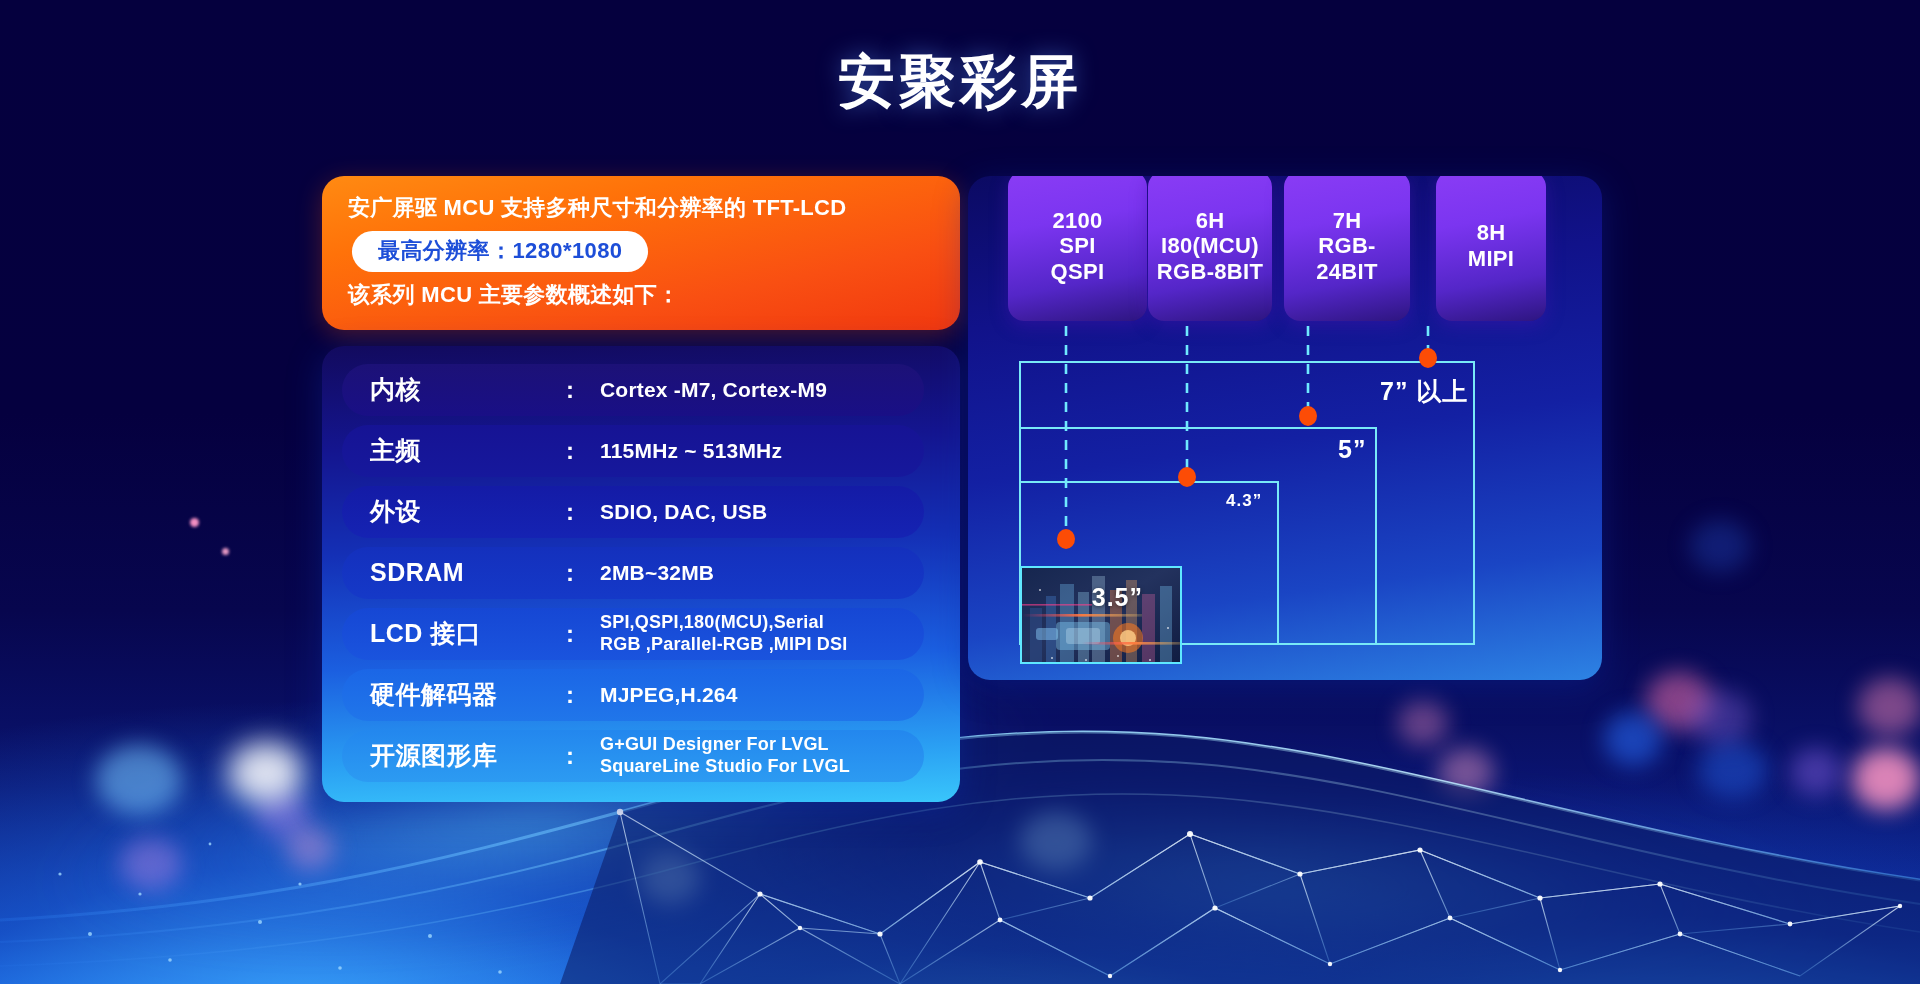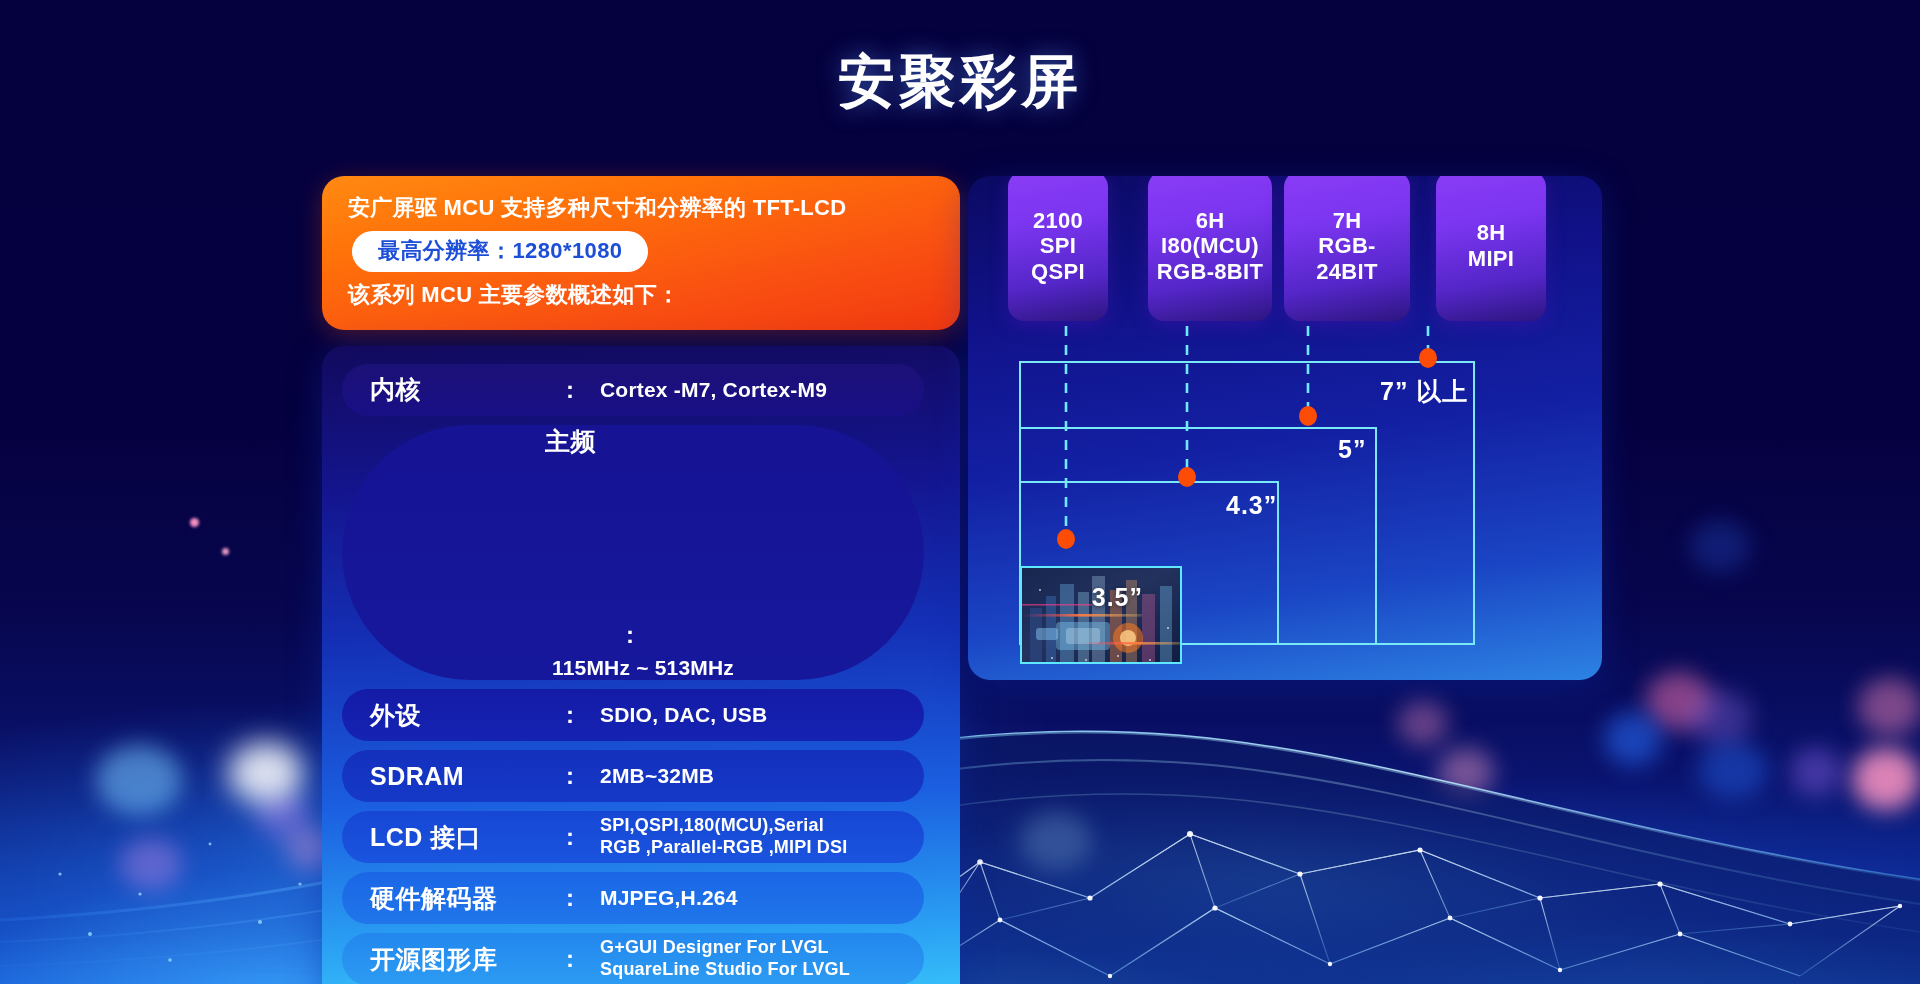--- a/index.html
+++ b/index.html
@@ -73,21 +73,21 @@
     margin-bottom:9px;padding:0 8px 0 28px;box-sizing:border-box;min-height:52px;
   }
   .spec-row:last-child{margin-bottom:0;}
   .spec-row .k{
     color:#ffffff;font-size:25px;font-weight:600;width:196px;flex:0 0 196px;letter-spacing:.5px;
   }
   .spec-row .c{color:#ffffff;font-size:24px;font-weight:600;width:34px;flex:0 0 34px;}
   .spec-row .v{color:#ffffff;font-size:21px;font-weight:600;line-height:1.22;letter-spacing:.2px;}
   .spec-row.two .v{font-size:18px;}
   .r0{background:linear-gradient(180deg,#1c1177 0%,#190f86 100%);}
-  .r1{background:linear-gradient(180deg,#161394 0%,#16189c 100%);flex-direction:column;}
+  .r1{background:linear-gradient(180deg,#161394 0%,#16189c 100%);}
   .r2{background:linear-gradient(180deg,#141ba6 0%,#1523b3 100%);}
   .r3{background:linear-gradient(180deg,#1430bd 0%,#1539c8 100%);}
   .r4{background:linear-gradient(180deg,#1647d4 0%,#1a54de 100%);}
   .r5{background:linear-gradient(180deg,#1b66e6 0%,#2076ea 100%);}
   .r6{background:linear-gradient(180deg,#2387ee 0%,#2c9bf2 100%);}
 
   
   #right{
     position:absolute;left:968px;top:176px;width:634px;height:504px;
     border-radius:22px;box-sizing:border-box;
@@ -266,21 +266,21 @@
       <span class="k">开源图形库</span>
       <span class="c">:</span>
       <span class="v" style="white-space:pre-line;">G+GUI Designer For LVGL
 SquareLine Studio For LVGL</span>
     </div>
   </div>
 </div>
 
 <div id="right">
 
-  <div class="chip" style="left:40px;top:-5px;width:100px;height:150px;white-space:pre-line;">2100
+  <div class="chip" style="left:40px;top:-5px;width:139px;height:150px;white-space:pre-line;">2100
 SPI
 QSPI</div>
   <div class="chip" style="left:180px;top:-5px;width:124px;height:150px;white-space:pre-line;">6H
 I80(MCU)
 RGB-8BIT</div>
   <div class="chip" style="left:316px;top:-5px;width:126px;height:150px;white-space:pre-line;">7H
 RGB-
 24BIT</div>
   <div class="chip" style="left:468px;top:-5px;width:110px;height:150px;white-space:pre-line;">8H
 MIPI</div>
@@ -302,21 +302,21 @@
     <g fill="#fc4c06">
       <ellipse cx="98" cy="363" rx="9" ry="10"></ellipse>
       <ellipse cx="219" cy="301" rx="9" ry="10"></ellipse>
       <ellipse cx="340" cy="240" rx="9" ry="10"></ellipse>
       <ellipse cx="460" cy="182" rx="9" ry="10"></ellipse>
     </g>
   </svg>
 
   <div class="szlabel" style="left:412px;top:199px;font-size:25px;">7” 以上</div>
   <div class="szlabel" style="left:370px;top:259px;font-size:25px;">5”</div>
-  <div class="szlabel" style="left:258px;top:315px;font-size:25px;">4.3”</div>
+  <div class="szlabel" style="left:258px;top:315px;font-size:17px;">4.3”</div>
 
   <div id="thumb" style="left:52px;top:370px;width:162px;height:98px;">
     <svg width="162" height="98" viewBox="0 0 162 98" preserveAspectRatio="none">
       <defs>
         <linearGradient id="tg" x1="0" y1="0" x2="1" y2="1">
           <stop offset="0" stop-color="#16264f"></stop>
           <stop offset=".45" stop-color="#23325e"></stop>
           <stop offset="1" stop-color="#0f1b40"></stop>
         </linearGradient>
         <linearGradient id="beam" x1="0" y1="0" x2="1" y2="0">

